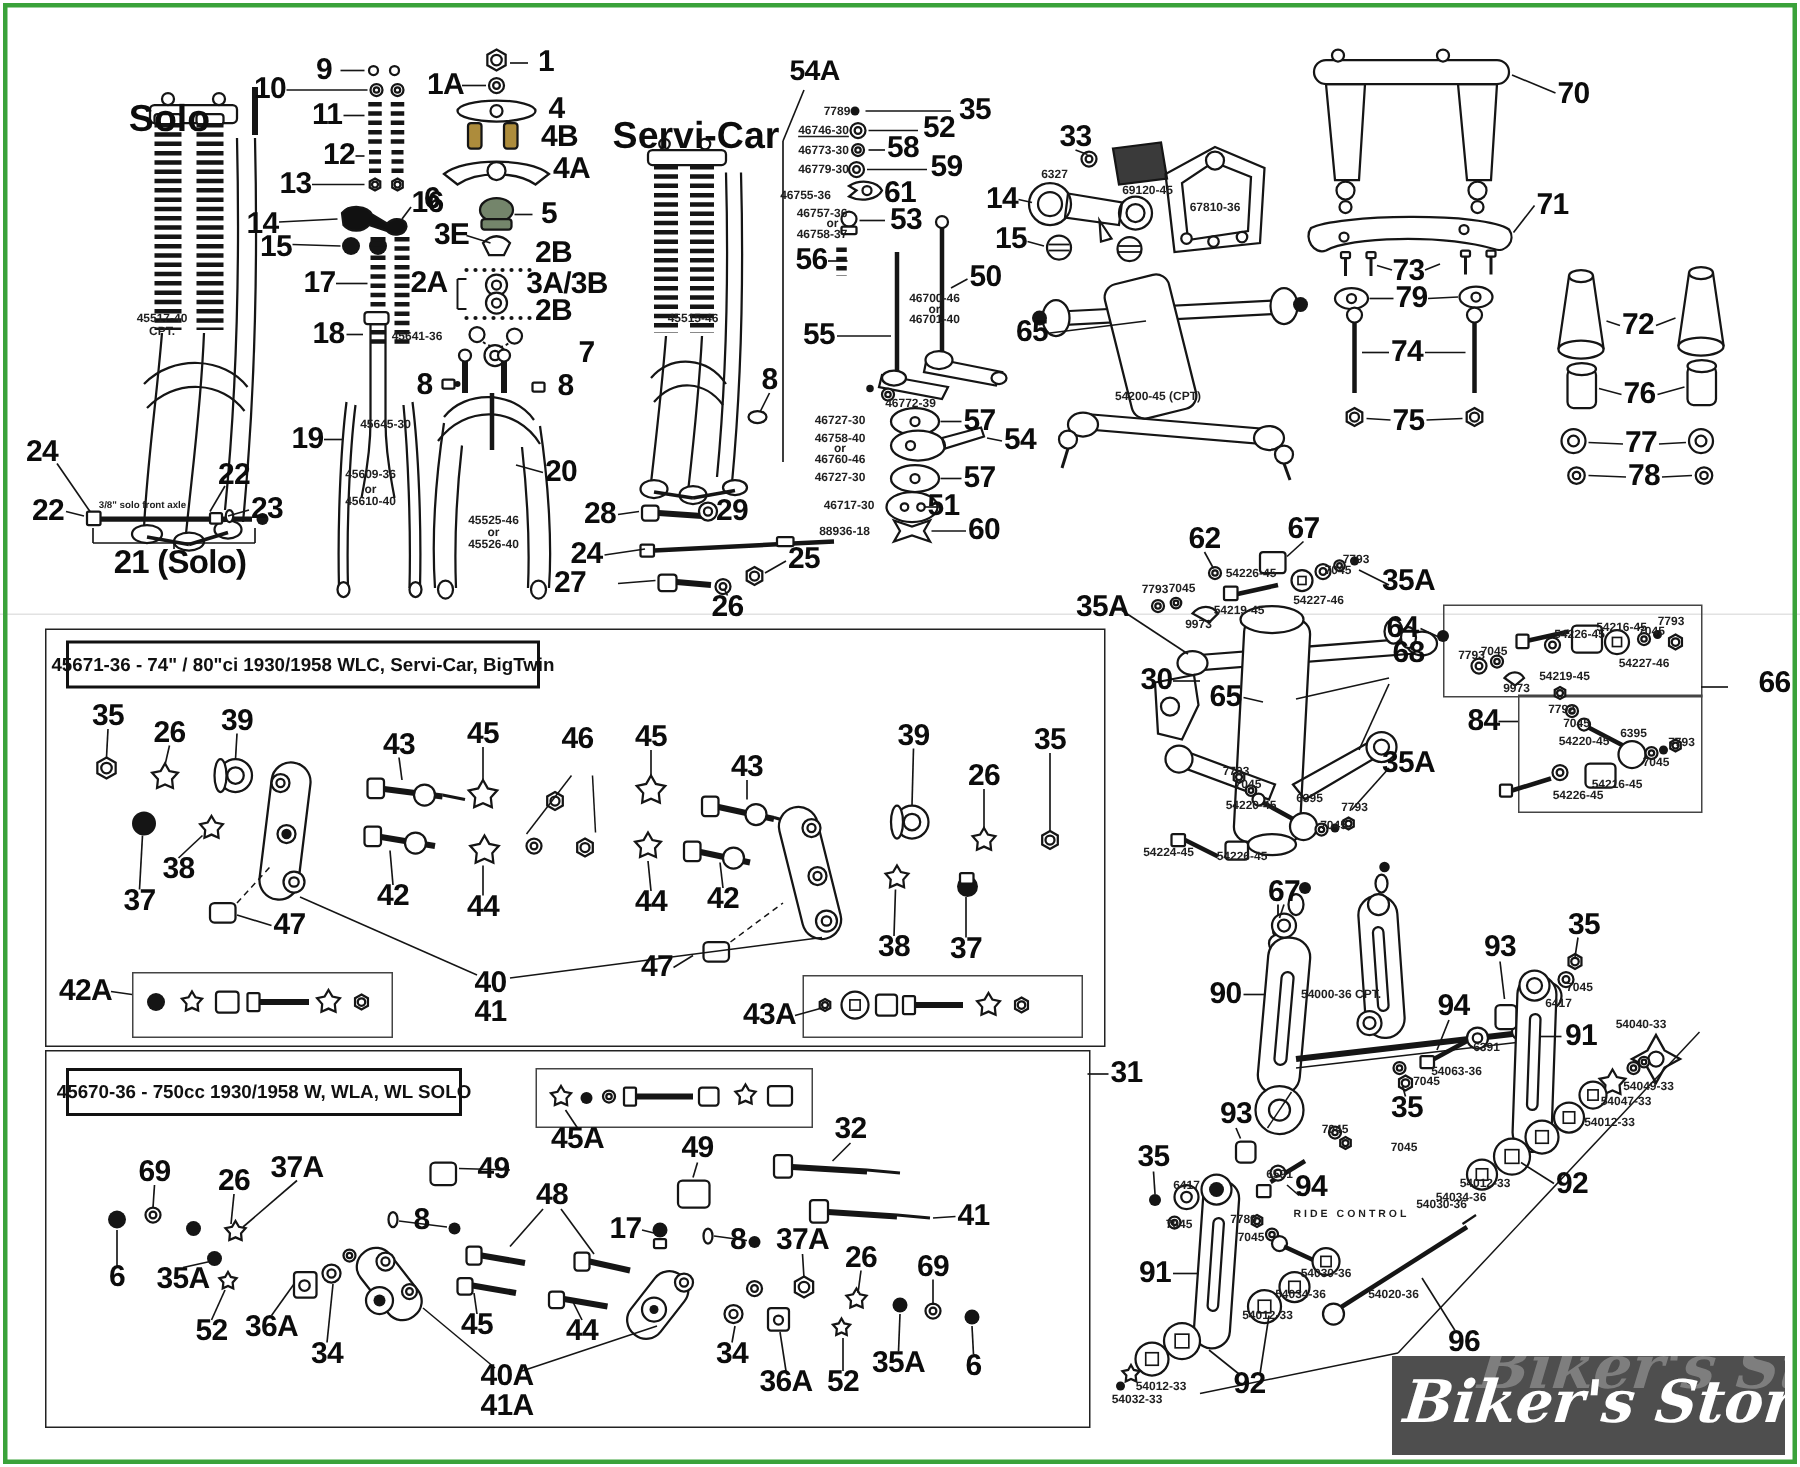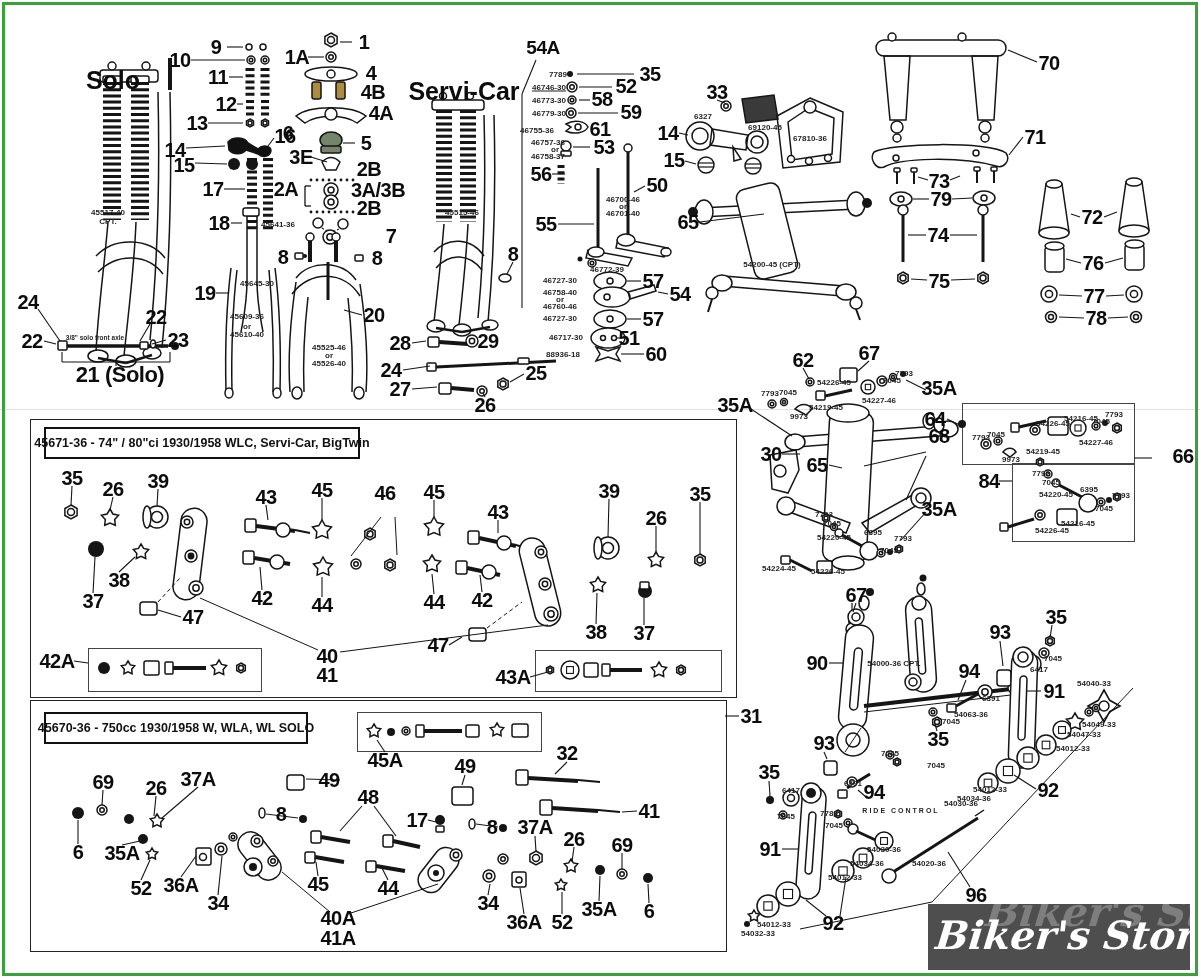--- a/index.html
+++ b/index.html
@@ -818,21 +818,21 @@
       <span class="co" style="left: 205px; top: 293px;">19</span>
       <span class="co" style="left: 374px; top: 315px;">20</span>
       <span class="co" style="left: 28px; top: 302px;">24</span>
       <span class="co" style="left: 32px; top: 341px;">22</span>
       <span class="co" style="left: 156px; top: 317px;">22</span>
       <span class="co" style="left: 178px; top: 340px;">23</span>
       <span class="co" style="left: 120px; top: 375px; font-size: 22px;">21 (Solo)</span>
       <span class="co" style="left: 400px; top: 343px;">28</span>
       <span class="co" style="left: 488px; top: 341px;">29</span>
       <span class="co" style="left: 391px; top: 370px;">24</span>
-      <span class="co" style="left: 400px; top: 389px; text-align: right;">27</span>
+      <span class="co" style="left: 380px; top: 389px; text-align: right;">27</span>
       <span class="co" style="left: 536px; top: 373px;">25</span>
       <span class="co" style="left: 485px; top: 405px;">26</span>
       <span class="co" style="left: 543px; top: 48px; font-size: 19px;">54A</span>
       <span class="co" style="left: 650px; top: 74px;">35</span>
       <span class="co" style="left: 626px; top: 86px;">52</span>
       <span class="co" style="left: 602px; top: 99px;">58</span>
       <span class="co" style="left: 631px; top: 112px;">59</span>
       <span class="co" style="left: 600px; top: 129px;">61</span>
       <span class="co" style="left: 604px; top: 147px;">53</span>
       <span class="co" style="left: 541px; top: 174px;">56</span>

